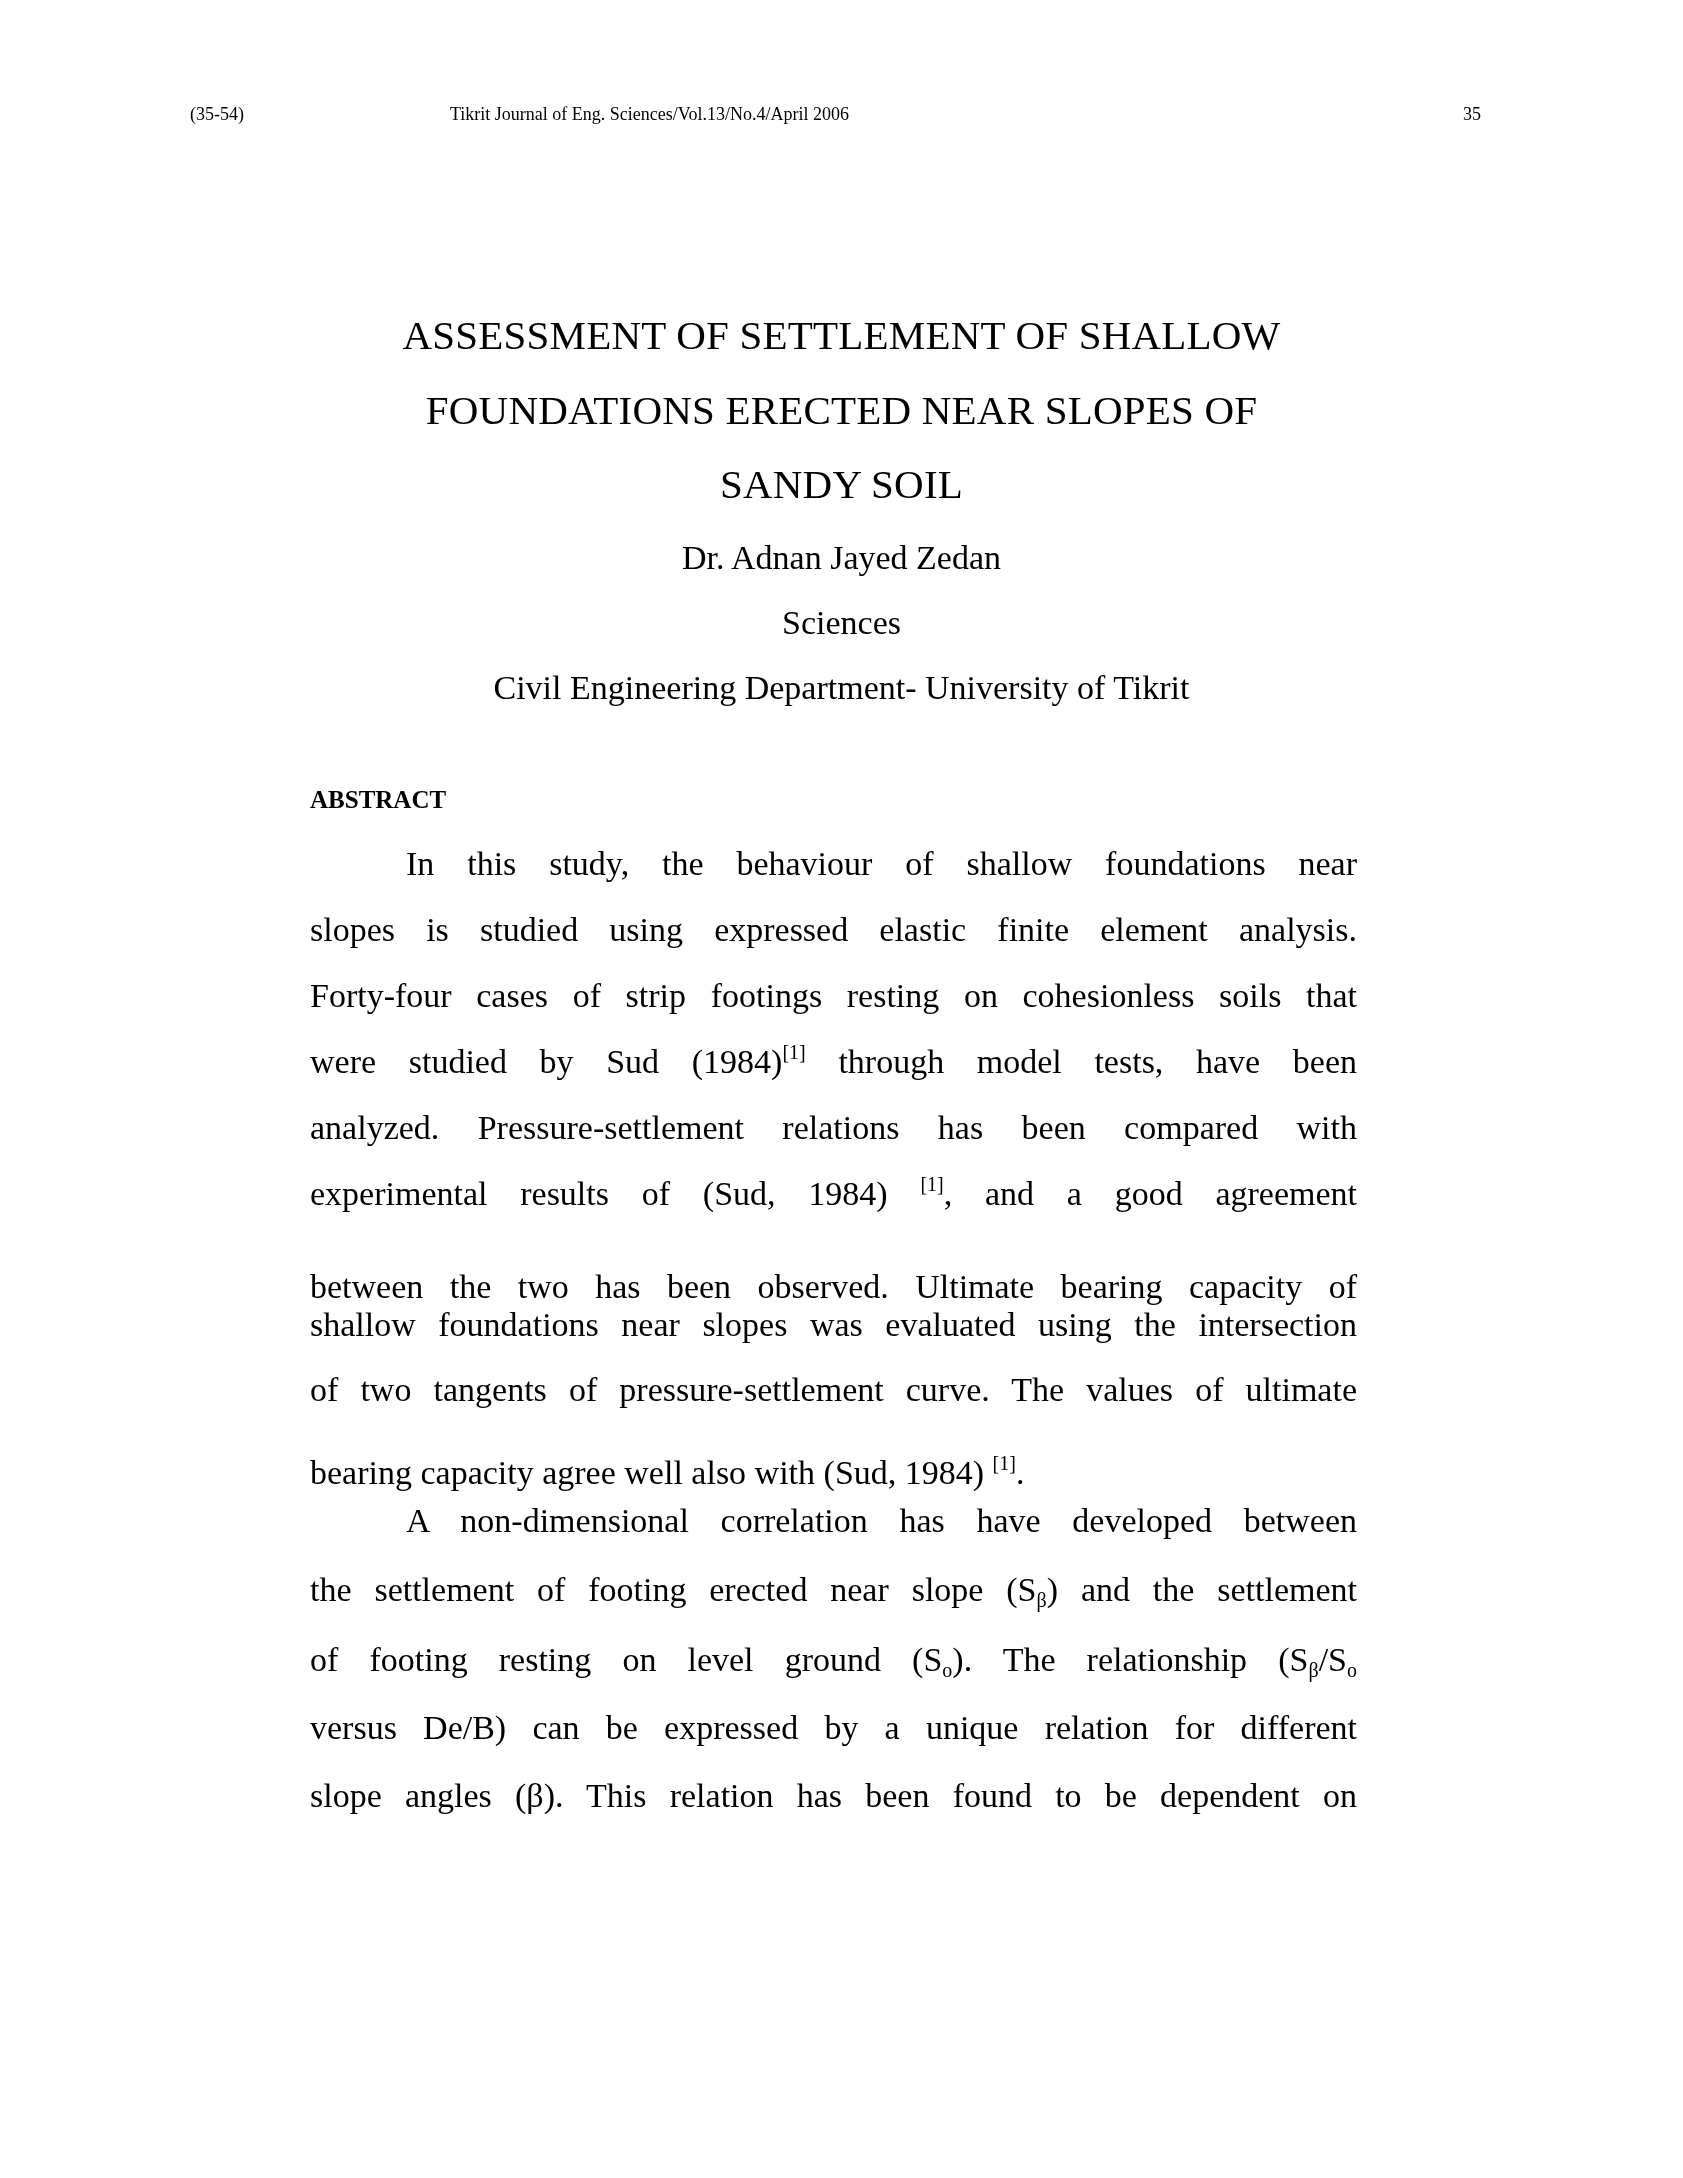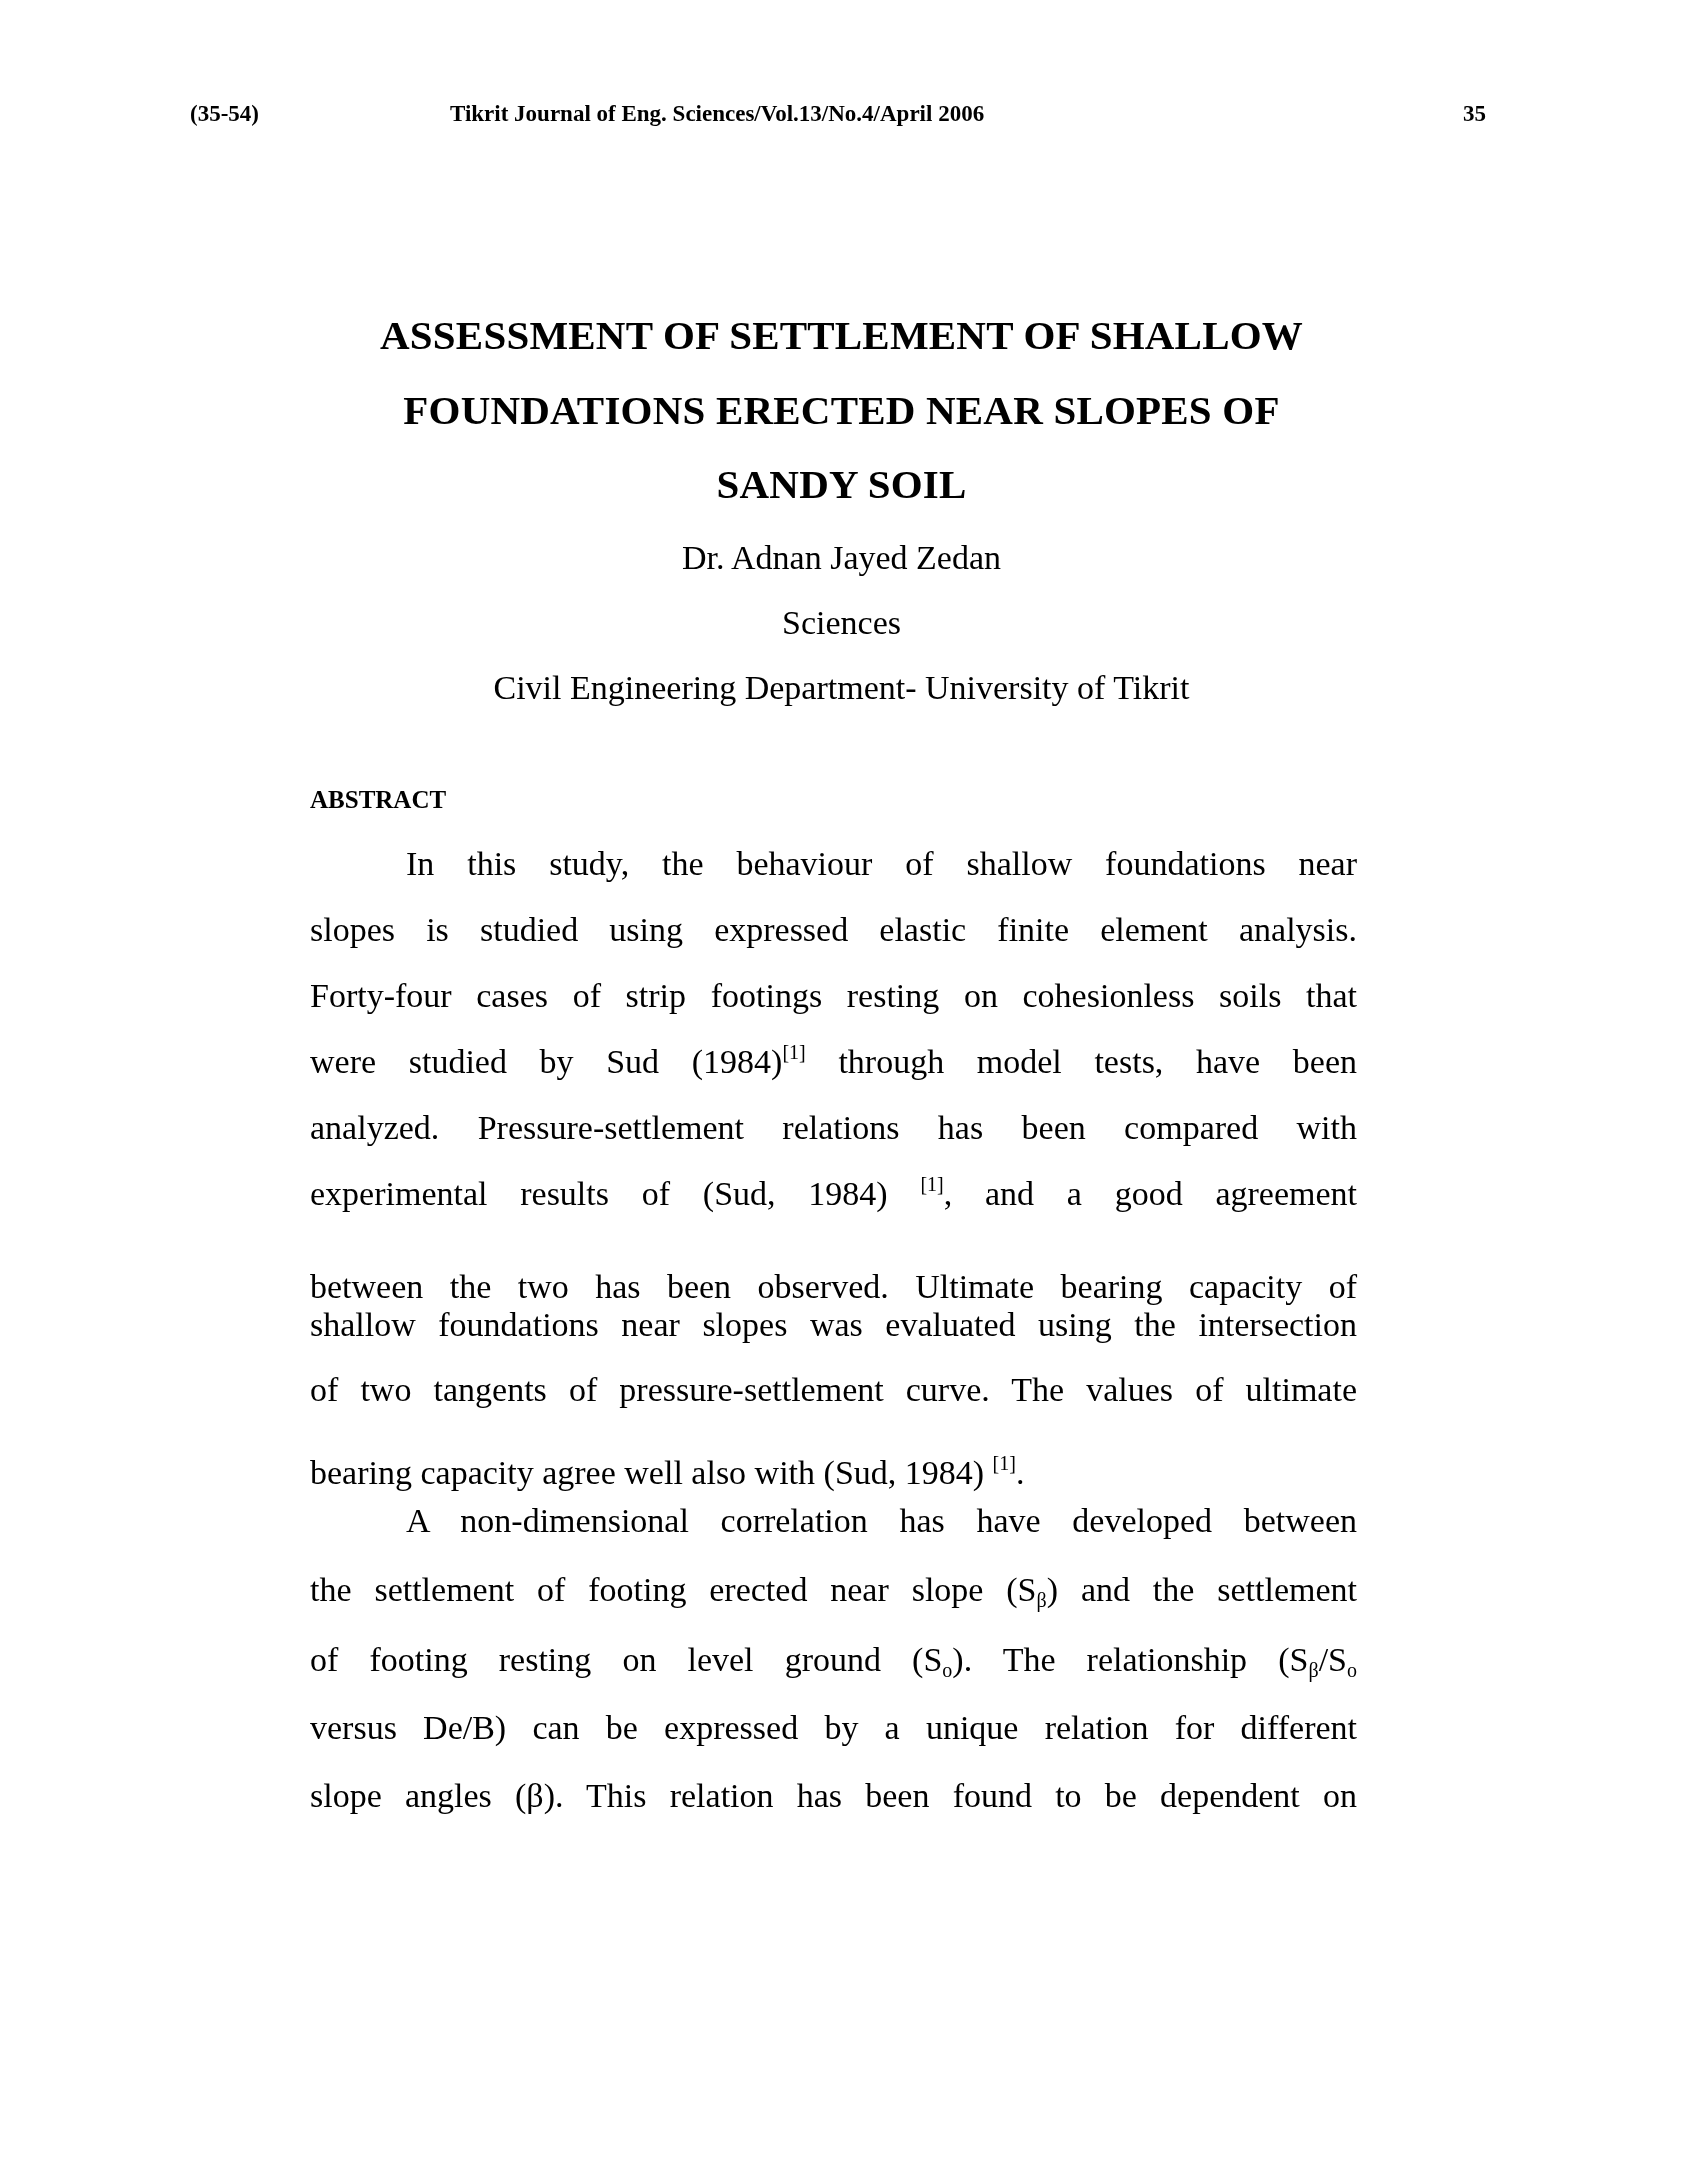--- a/index.html
+++ b/index.html
@@ -1,22 +1,22 @@
 <!DOCTYPE html>
 <html><head>
 <meta charset="utf-8">
 <style>
   html, body { margin:0; padding:0; background:#ffffff; }
   body { width:1683px; height:2178px; position:relative; overflow:hidden;
          font-family:"Liberation Serif","DejaVu Serif",serif; color:#000; }
-  .hdr { position:absolute; top:99px; font-weight:bold; font-size:23px; line-height:30px; }
+  .hdr { position:absolute; top:99px; font-weight:normal; font-size:18px; line-height:30px; }
   .hdr.left { left:190px; }
   .hdr.center { left:450px; }
   .hdr.right { left:1463px; }
-  .title { position:absolute; left:0; width:1683px; text-align:center; font-weight:bold;
+  .title { position:absolute; left:0; width:1683px; text-align:center; font-weight:normal;
            font-size:41px; line-height:46px; letter-spacing:0.2px; }
   .author { position:absolute; left:0; width:1683px; text-align:center; font-weight:normal;
             font-size:34px; line-height:40px; }
   .abs-head { position:absolute; left:310px; top:780px; font-weight:bold; font-size:25px; line-height:40px; }
   .line { position:absolute; left:310px; width:1047px; font-size:34px; line-height:40px;
           text-align:justify; text-align-last:justify; white-space:nowrap; }
   .line.indent { left:406px; width:951px; }
   .line.last { text-align-last:left;margin-top:16px; }
   sup { font-size:20px; vertical-align:14px; line-height:0; }
   sub { font-size:20px; vertical-align:-6px; line-height:0; }

